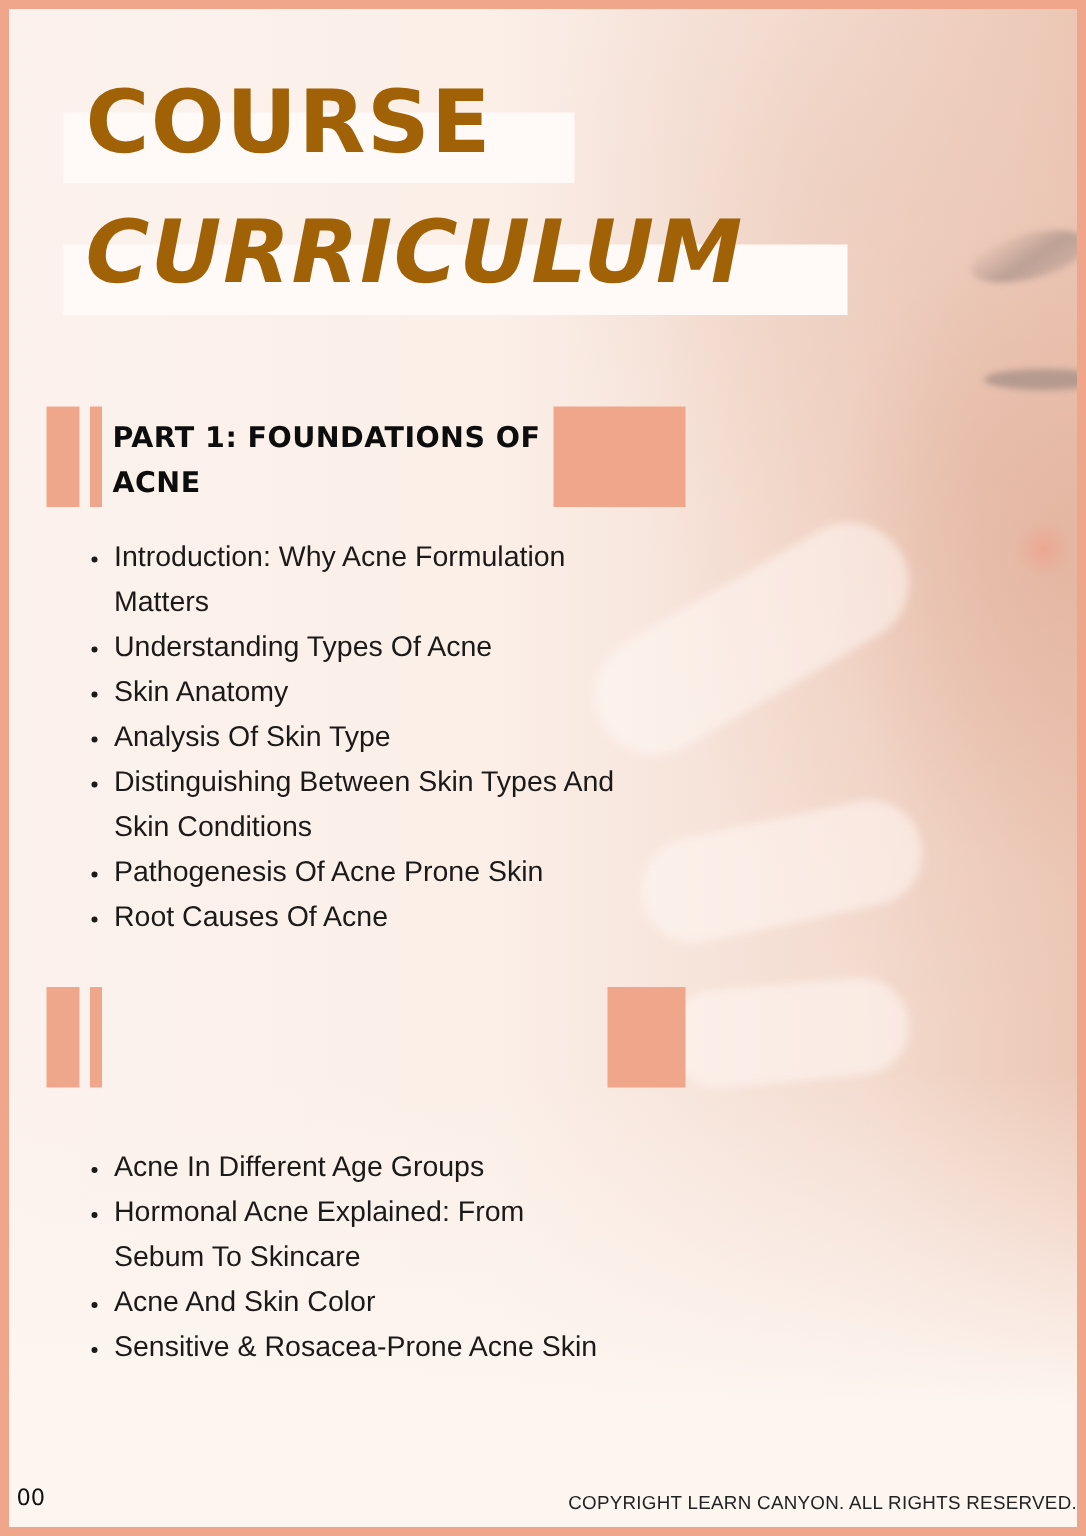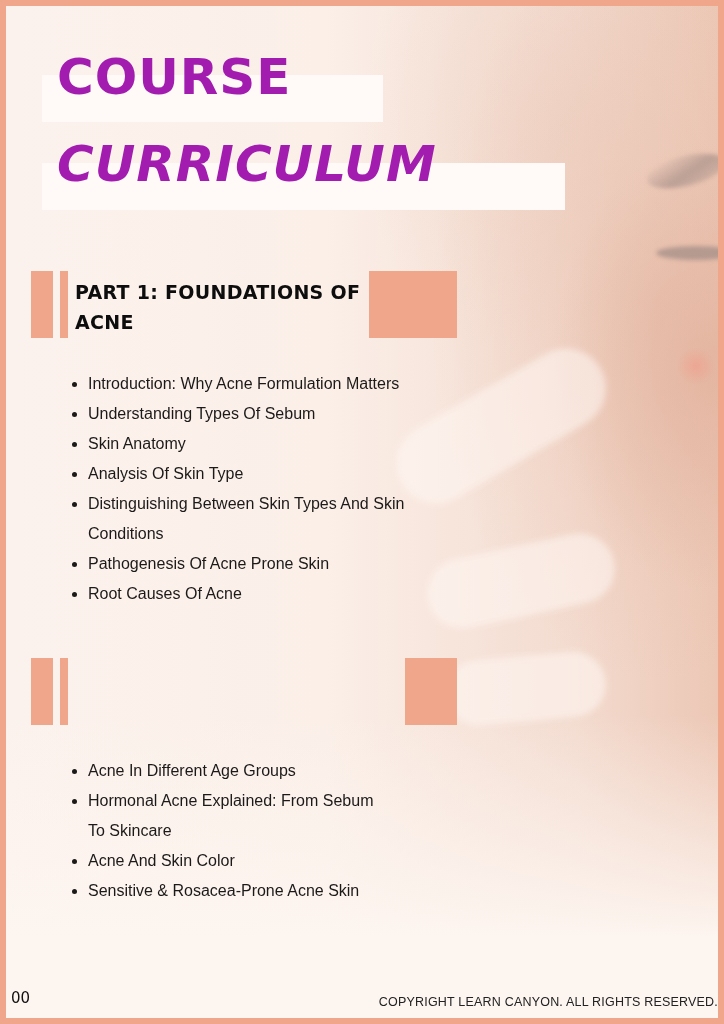--- a/index.html
+++ b/index.html
@@ -39,35 +39,35 @@
   .finger {
     position: absolute; background: rgba(255,248,244,0.55); border-radius: 60px;
     filter: blur(3px);
   }
   .title-line {
     position: absolute; left: 36px; background: #fffaf8;
     height: 47px;
   }
   .title-text {
     position: absolute; left: 51px; font-family: "DejaVu Sans", sans-serif;
-    font-weight: bold; font-size: 50px; letter-spacing: 1px; color: #a21caf;
+    font-weight: bold; font-size: 58px; letter-spacing: 1px; color: #a16207;
     line-height: 1; white-space: nowrap;
   }
   .part-header { position: absolute; left: 25px; height: 67px; }
   .blk-left { position: absolute; left: 0; top: 0; width: 22px; height: 100%; background: #f0a68a; }
   .blk-bar { position: absolute; left: 29px; top: 0; width: 8px; height: 100%; background: #f0a68a; }
   .blk-right { position: absolute; top: 0; height: 100%; background: #f0a68a; }
   .part-title {
     position: absolute; left: 44px; top: 6px;
     font-family: "DejaVu Sans", sans-serif; font-weight: bold;
     font-size: 19px; line-height: 30px; color: #0d0d0d; letter-spacing: 0.3px;
   }
   ul.items {
-    position: absolute; left: 48px; margin: 12px; padding: 0 0 0 22px;
-    font-family: "Liberation Sans", sans-serif; font-size: 16px;
+    position: absolute; left: 48px; margin: 0; padding: 0 0 0 22px;
+    font-family: "Liberation Sans", sans-serif; font-size: 19px;
     line-height: 30px; color: #1c1a19;
   }
   ul.items li { padding-left: 0; }
   ul.items li::marker { font-size: 16px; }
   .page-num {
     position: absolute; left: 5px; top: 983px;
     font-family: "DejaVu Sans", sans-serif; font-weight: normal; font-size: 15px; color: #111;
   }
   .copyright {
     position: absolute; left: 0; right: 0; top: 989px; text-align: right;
@@ -96,34 +96,34 @@
     <div class="blk-left"></div>
     <div class="blk-bar"></div>
     <div class="blk-right" style="left:338px;width:88px;"></div>
     <div class="part-title">
       <div>PART 1: FOUNDATIONS OF</div>
       <div>ACNE</div>
     </div>
   </div>
   <ul class="items" style="top:351px;width:340px;">
     <li>Introduction: Why Acne Formulation Matters</li>
-    <li>Understanding Types Of Sebum</li>
+    <li>Understanding Types Of Acne</li>
     <li>Skin Anatomy</li>
     <li>Analysis Of Skin Type</li>
     <li>Distinguishing Between Skin Types And Skin Conditions</li>
     <li>Pathogenesis Of Acne Prone Skin</li>
     <li>Root Causes Of Acne</li>
   </ul>
 
   <div class="part-header" style="top:652px;width:432px;">
     <div class="blk-left"></div>
     <div class="blk-bar"></div>
     <div class="blk-right" style="left:374px;width:52px;"></div>
   </div>
-  <ul class="items" style="top:738px;width:360px;">
+  <ul class="items" style="top:758px;width:360px;">
     <li>Acne In Different Age Groups</li>
     <li style="width:300px;">Hormonal Acne Explained: From Sebum To Skincare</li>
     <li>Acne And Skin Color</li>
     <li style="white-space:nowrap;">Sensitive &amp; Rosacea-Prone Acne Skin</li>
   </ul>
 
   <div class="page-num">00</div>
   <div class="copyright">COPYRIGHT LEARN CANYON. ALL RIGHTS RESERVED.</div>
 </div>
 

